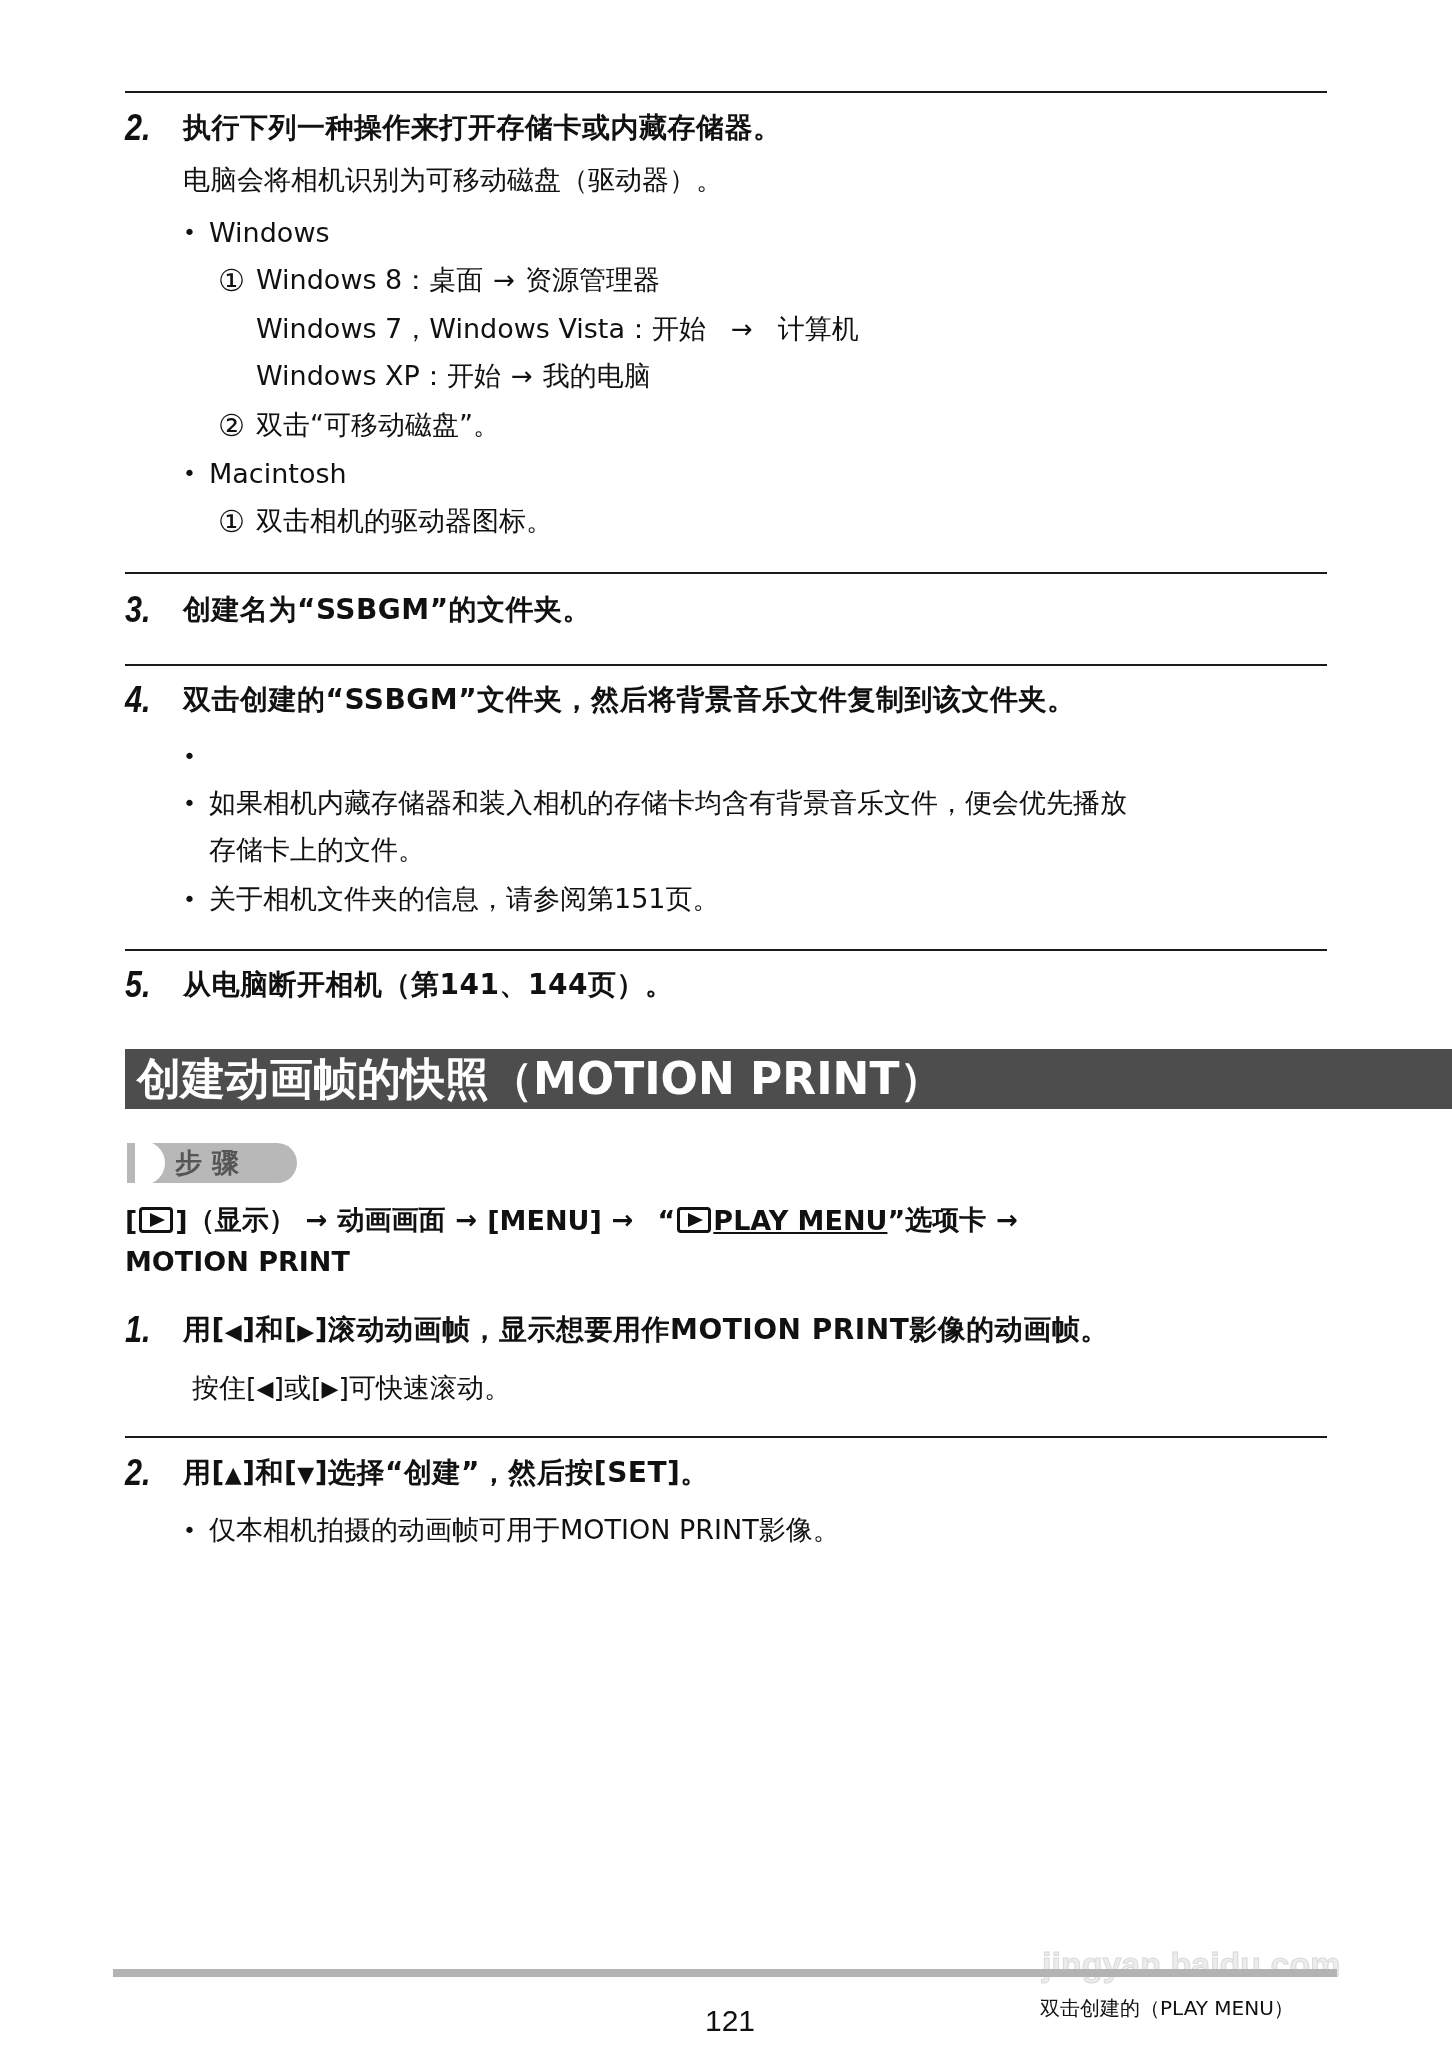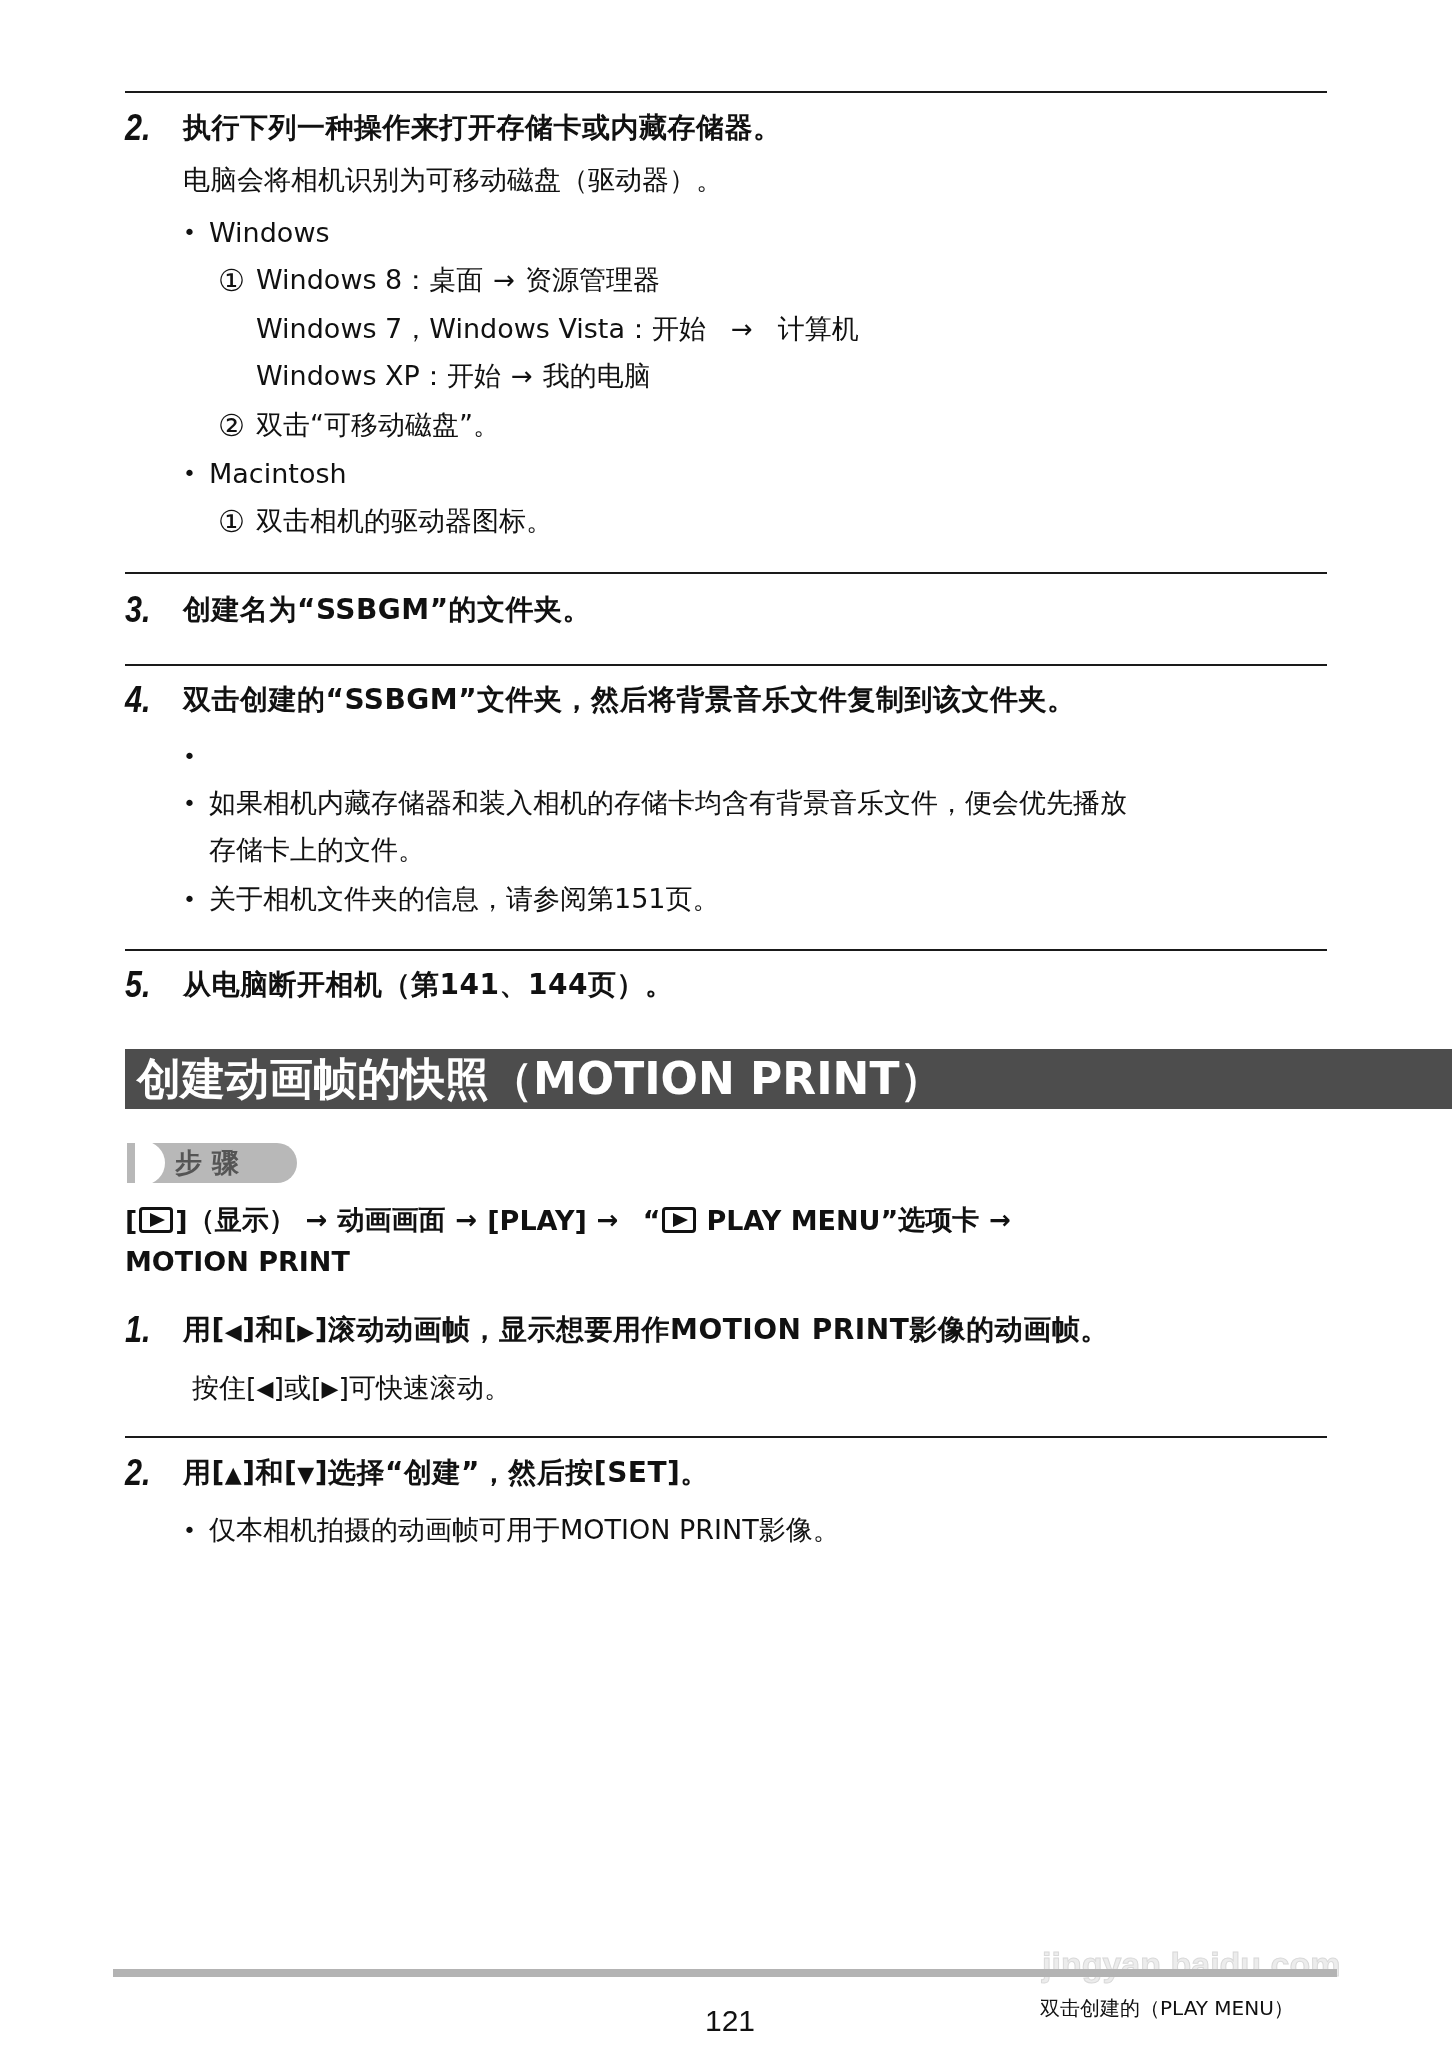--- a/index.html
+++ b/index.html
@@ -133,25 +133,25 @@
 </div>
 
 <div class="line nav" style="left:125px; top:1200px;">
   <span>[</span>
   <span class="play-icon"></span>
   <span>]</span>
   <span>（显示）</span>
   <span class="arrow">→</span>
   <span>动画画面</span>
   <span class="arrow">→</span>
-  <span>[PLAY]</span>
+  <span>[MENU]</span>
   <span class="arrow">→</span>
   <span style="margin-left:14px;">“</span>
   <span class="play-icon"></span>
-  <span style="margin-left:8px;">PLAY MENU</span>
+  <span style="text-decoration:underline;">PLAY MENU</span>
   <span>”</span>
   <span>选项卡</span>
   <span class="arrow">→</span>
 </div>
 <div class="line nav" style="left:125px; top:1241px;">MOTION PRINT</div>
 
 <div class="step" style="top:1308px;">
   <span class="step-num">1.</span>
   <span class="step-text">
     <span>用[</span><span class="tri">◀</span><span>]和[</span><span class="tri">▶</span><span>]滚动动画帧，显示想要用作MOTION PRINT影像的动画帧。</span>

